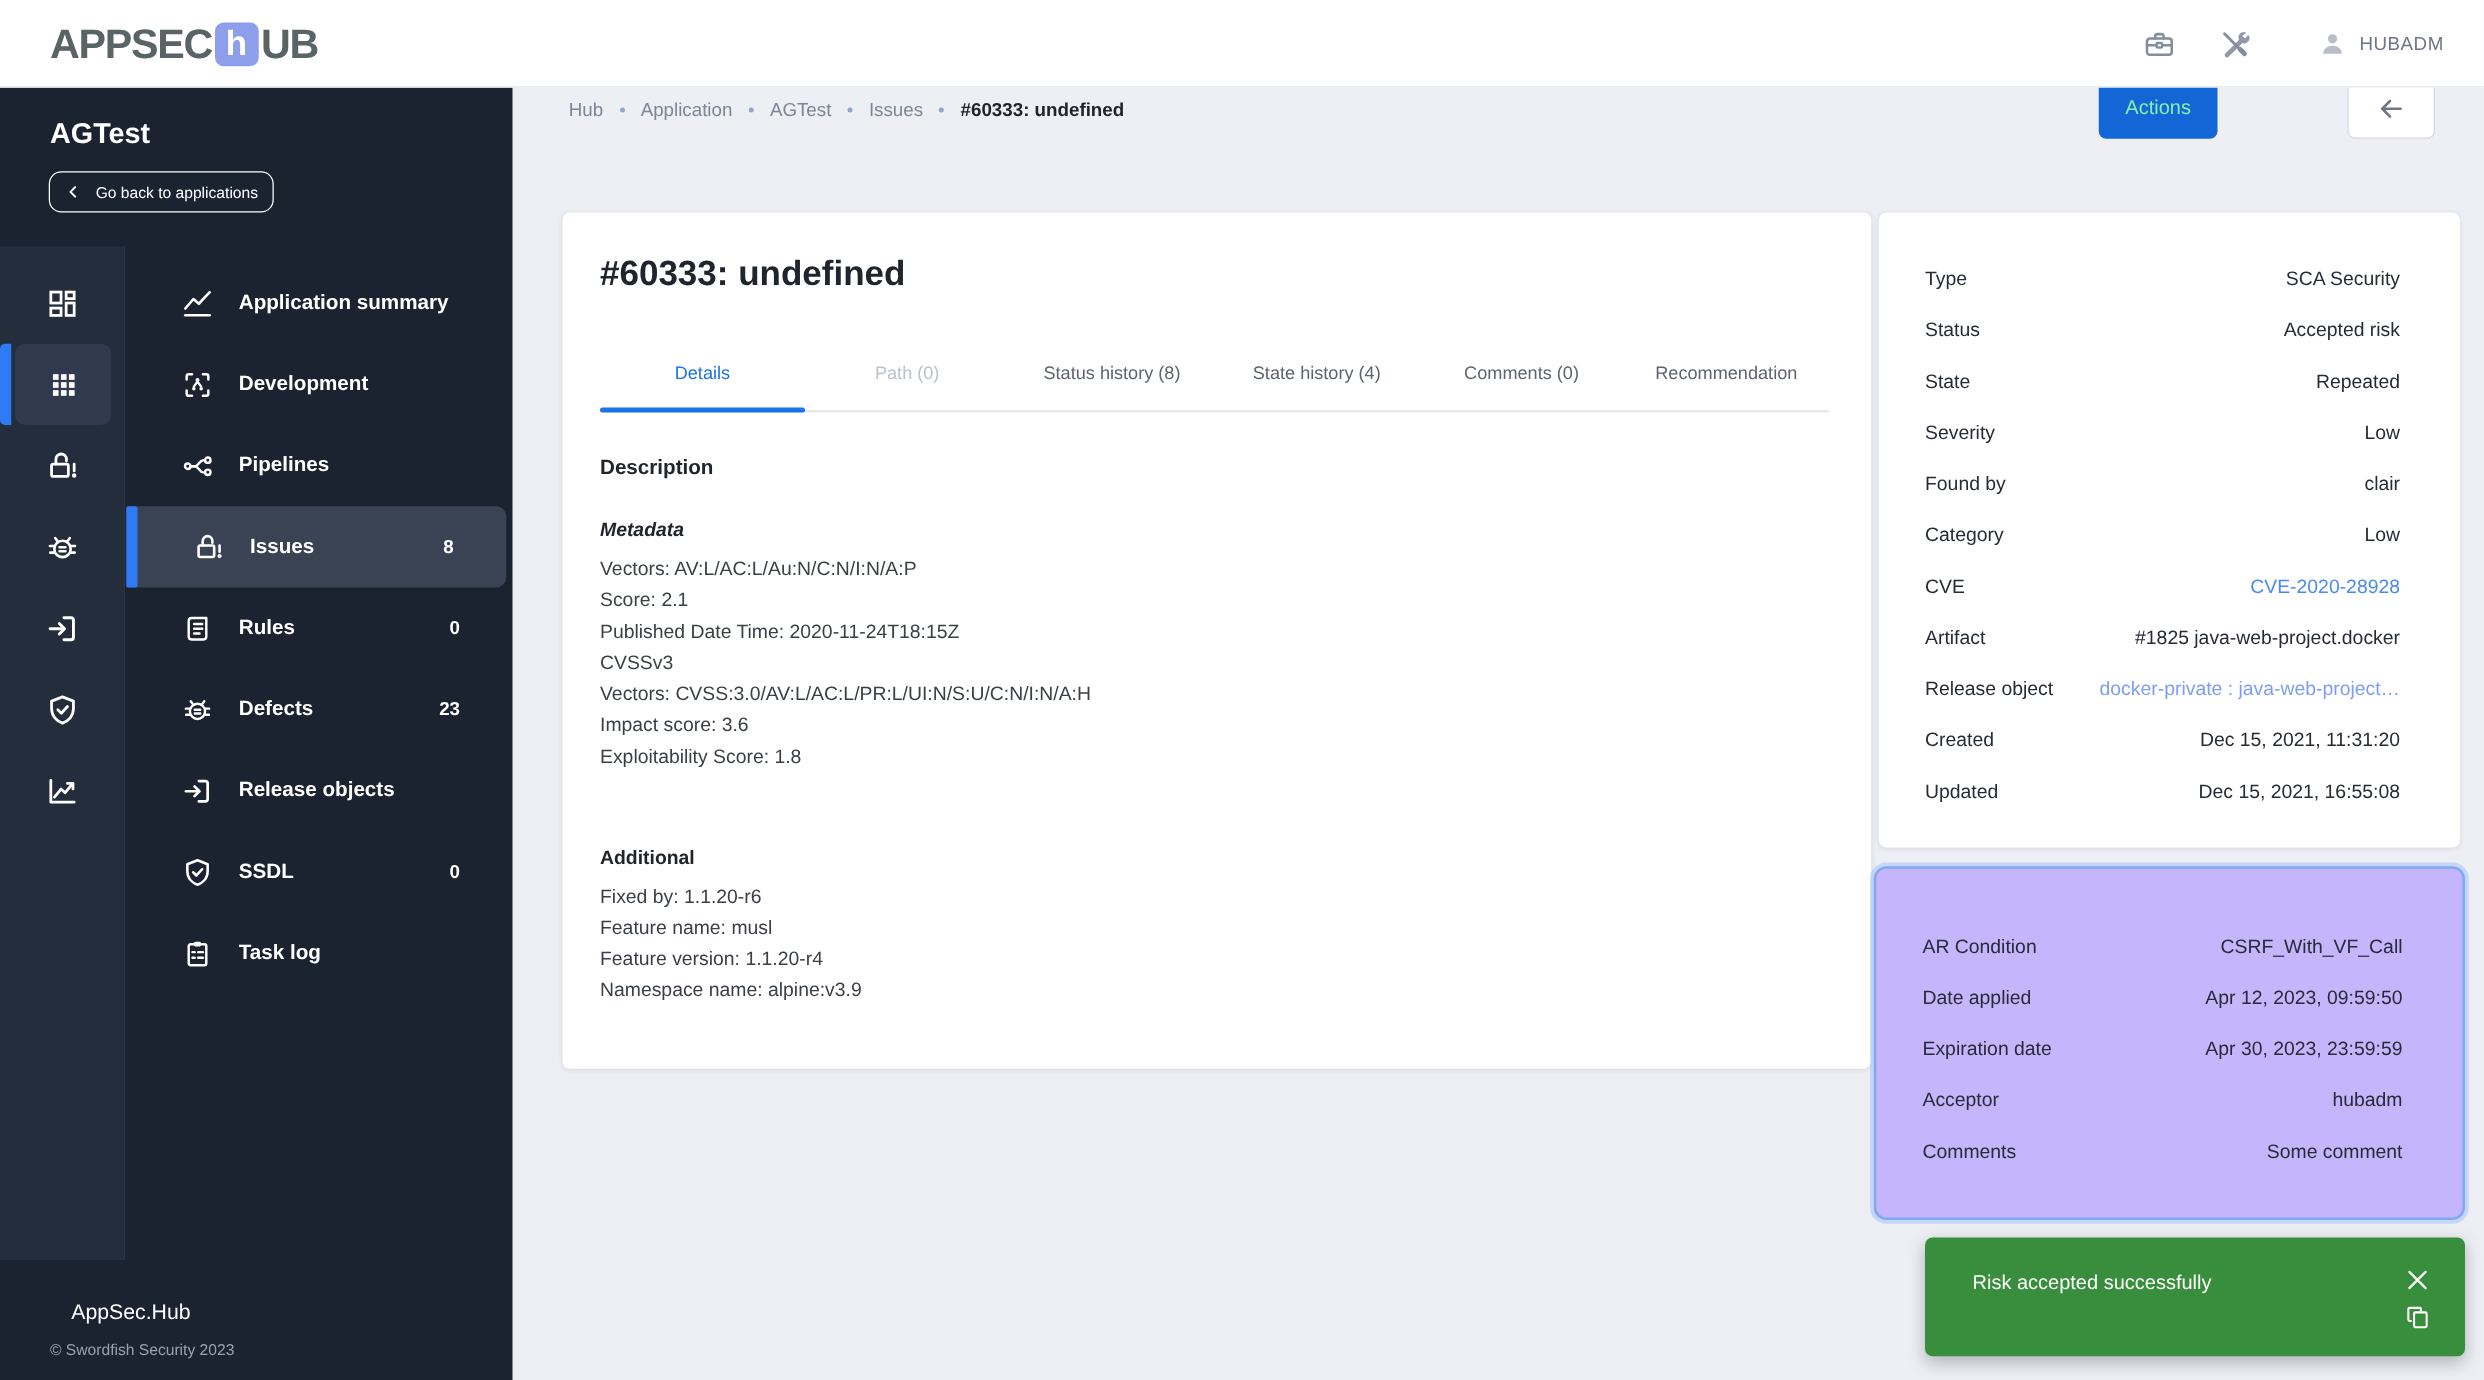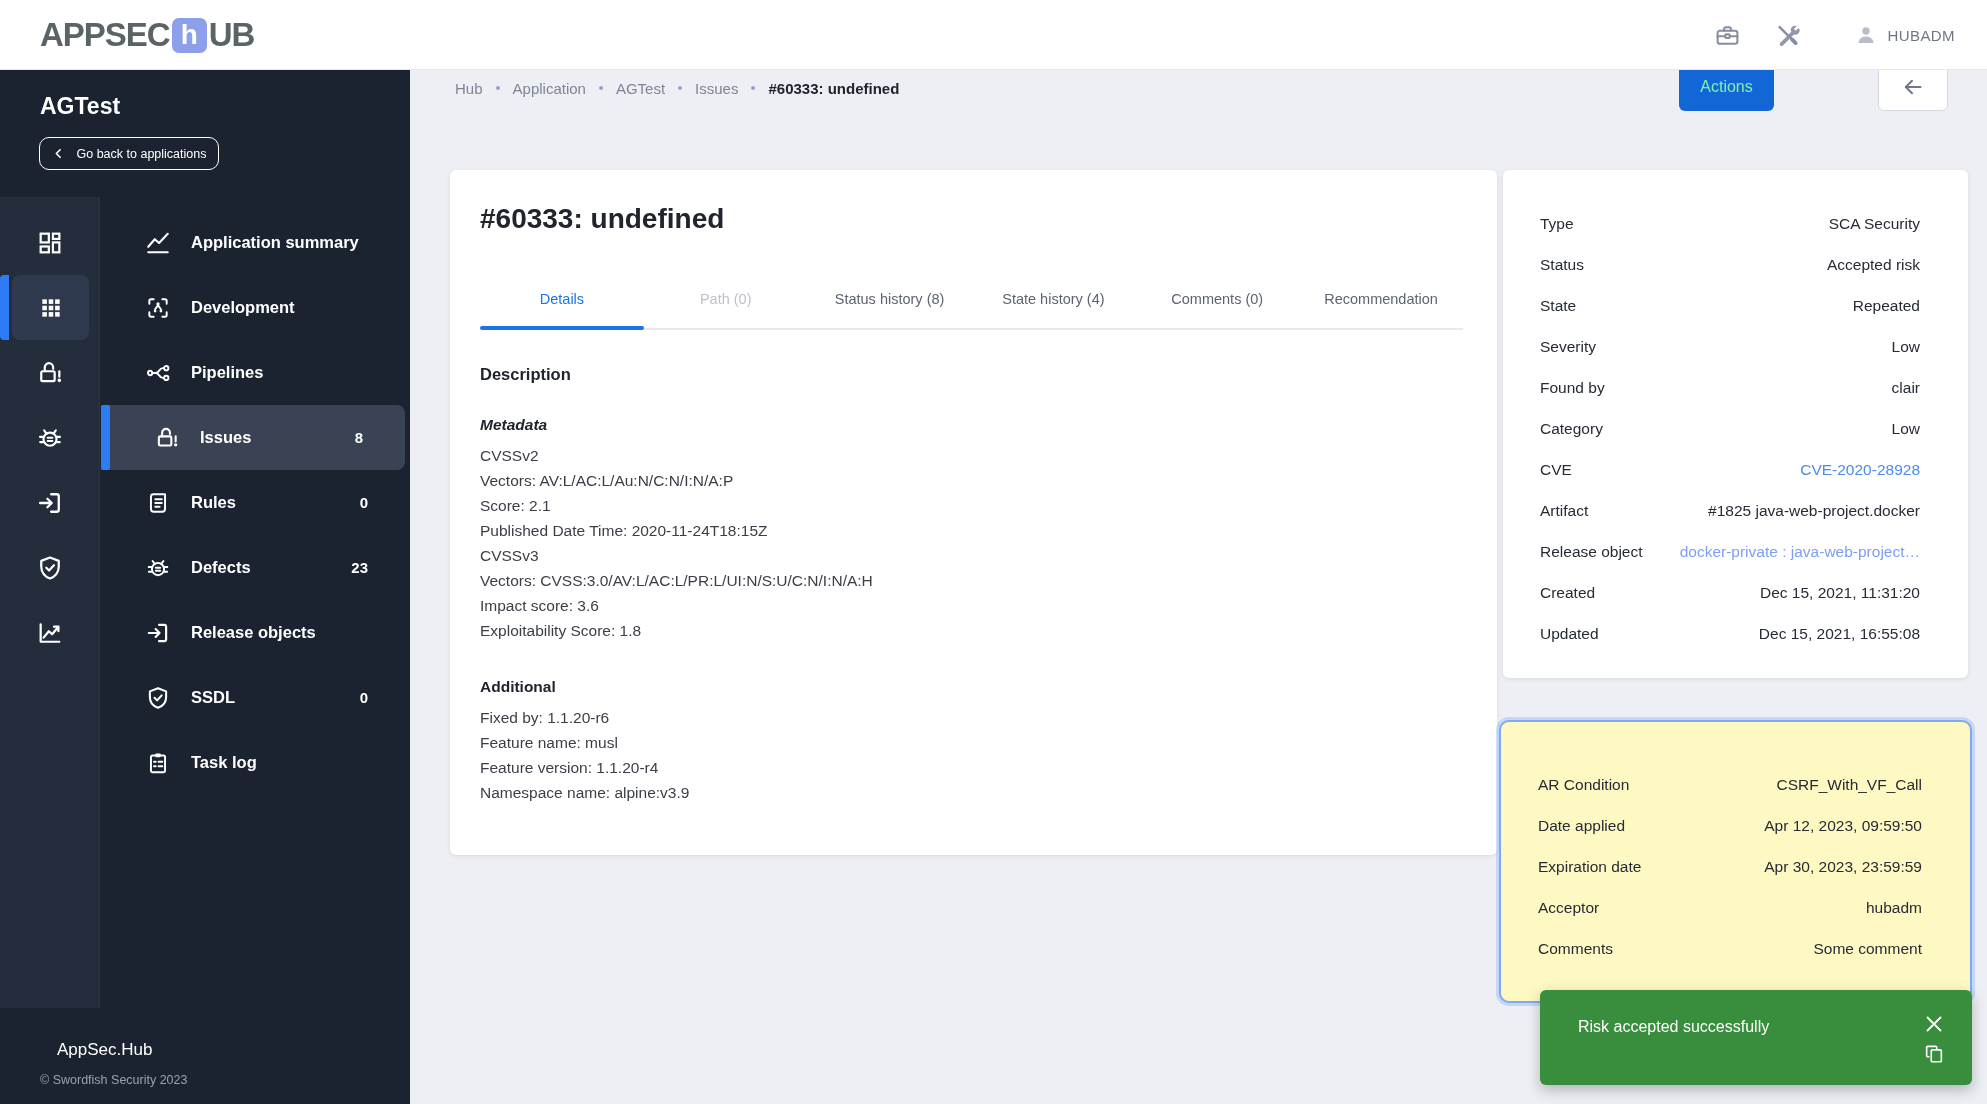--- a/index.html
+++ b/index.html
@@ -143,25 +143,24 @@
     padding:0 48px 0 37px; font-size:15.5px; color:#262b35;
   }
   .kv-label { white-space:nowrap; }
   .kv-value { white-space:nowrap; overflow:hidden; text-overflow:ellipsis; text-align:right; }
   .kv-value.link { color:#4b8bf0; cursor:pointer; }
   .kv-value.link-light { color:#7d9ef2; cursor:pointer; }
 
   
   .ar-card {
     position:absolute; left:1499px; top:693px; width:473px; height:283px;
-    background:#fef9c3; border-radius:10px;
+    background:#c4b5fd; border-radius:10px;
     border:2px solid #7fa9f4;
     box-shadow:0 0 0 3px rgba(137,180,250,.40);
     padding-top:42px;
-    margin-top:27px;
   }
 
   
   .toast {
     position:absolute; left:1540px; top:990px; width:432px; height:95px;
     background:#388e3c; border-radius:6px; box-shadow:0 5px 14px rgba(0,0,0,.25);
     color:#ffffff;
   }
   .toast-msg { position:absolute; left:38px; top:28px; font-size:16px; }
   .toast-close { position:absolute; right:26px; top:22px; width:24px; height:24px; cursor:pointer; }
@@ -419,21 +418,20 @@
     <div class="tab active">Details</div>
     <div class="tab disabled">Path (0)</div>
     <div class="tab">Status history (8)</div>
     <div class="tab">State history (4)</div>
     <div class="tab">Comments (0)</div>
     <div class="tab">Recommendation</div>
   </div>
   <div class="desc-heading">Description</div>
   <div class="meta-heading">Metadata</div>
   <div class="meta-lines">
-    <div>CVSSv2</div>
     <div>Vectors: AV:L/AC:L/Au:N/C:N/I:N/A:P</div>
     <div>Score: 2.1</div>
     <div>Published Date Time: 2020-11-24T18:15Z</div>
     <div>CVSSv3</div>
     <div>Vectors: CVSS:3.0/AV:L/AC:L/PR:L/UI:N/S:U/C:N/I:N/A:H</div>
     <div>Impact score: 3.6</div>
     <div>Exploitability Score: 1.8</div>
   </div>
   <div class="add-heading">Additional</div>
   <div class="add-lines">

